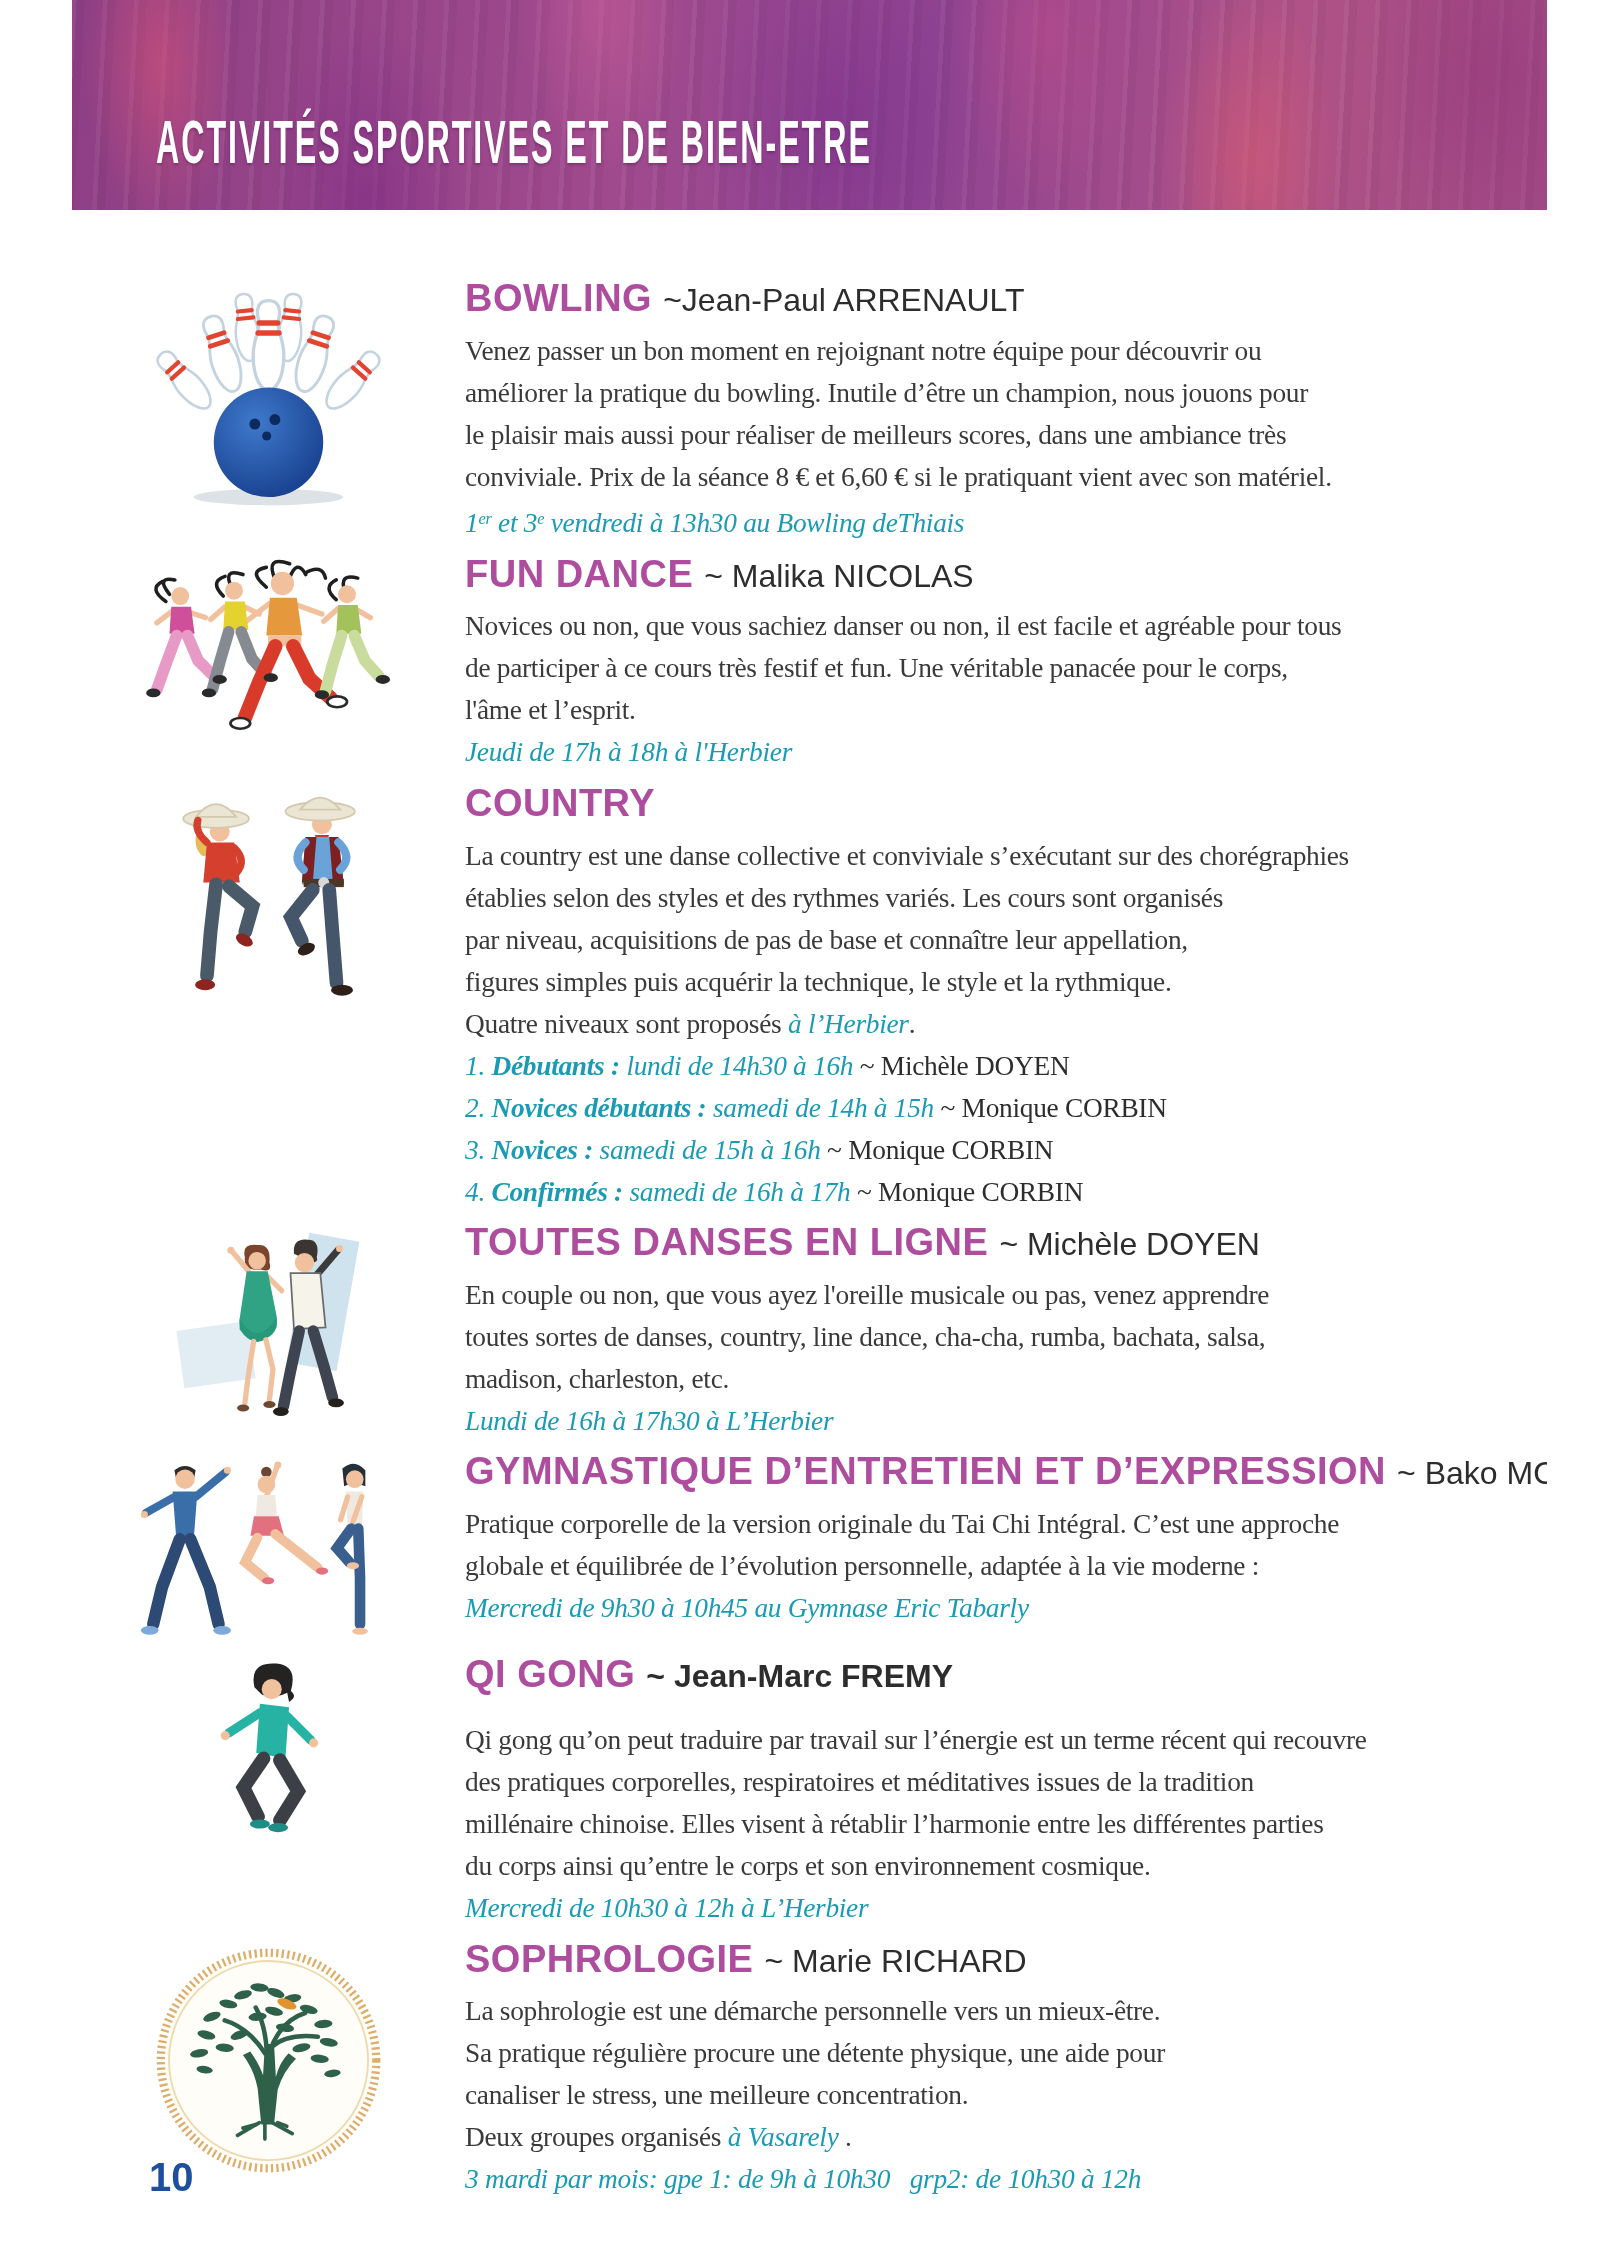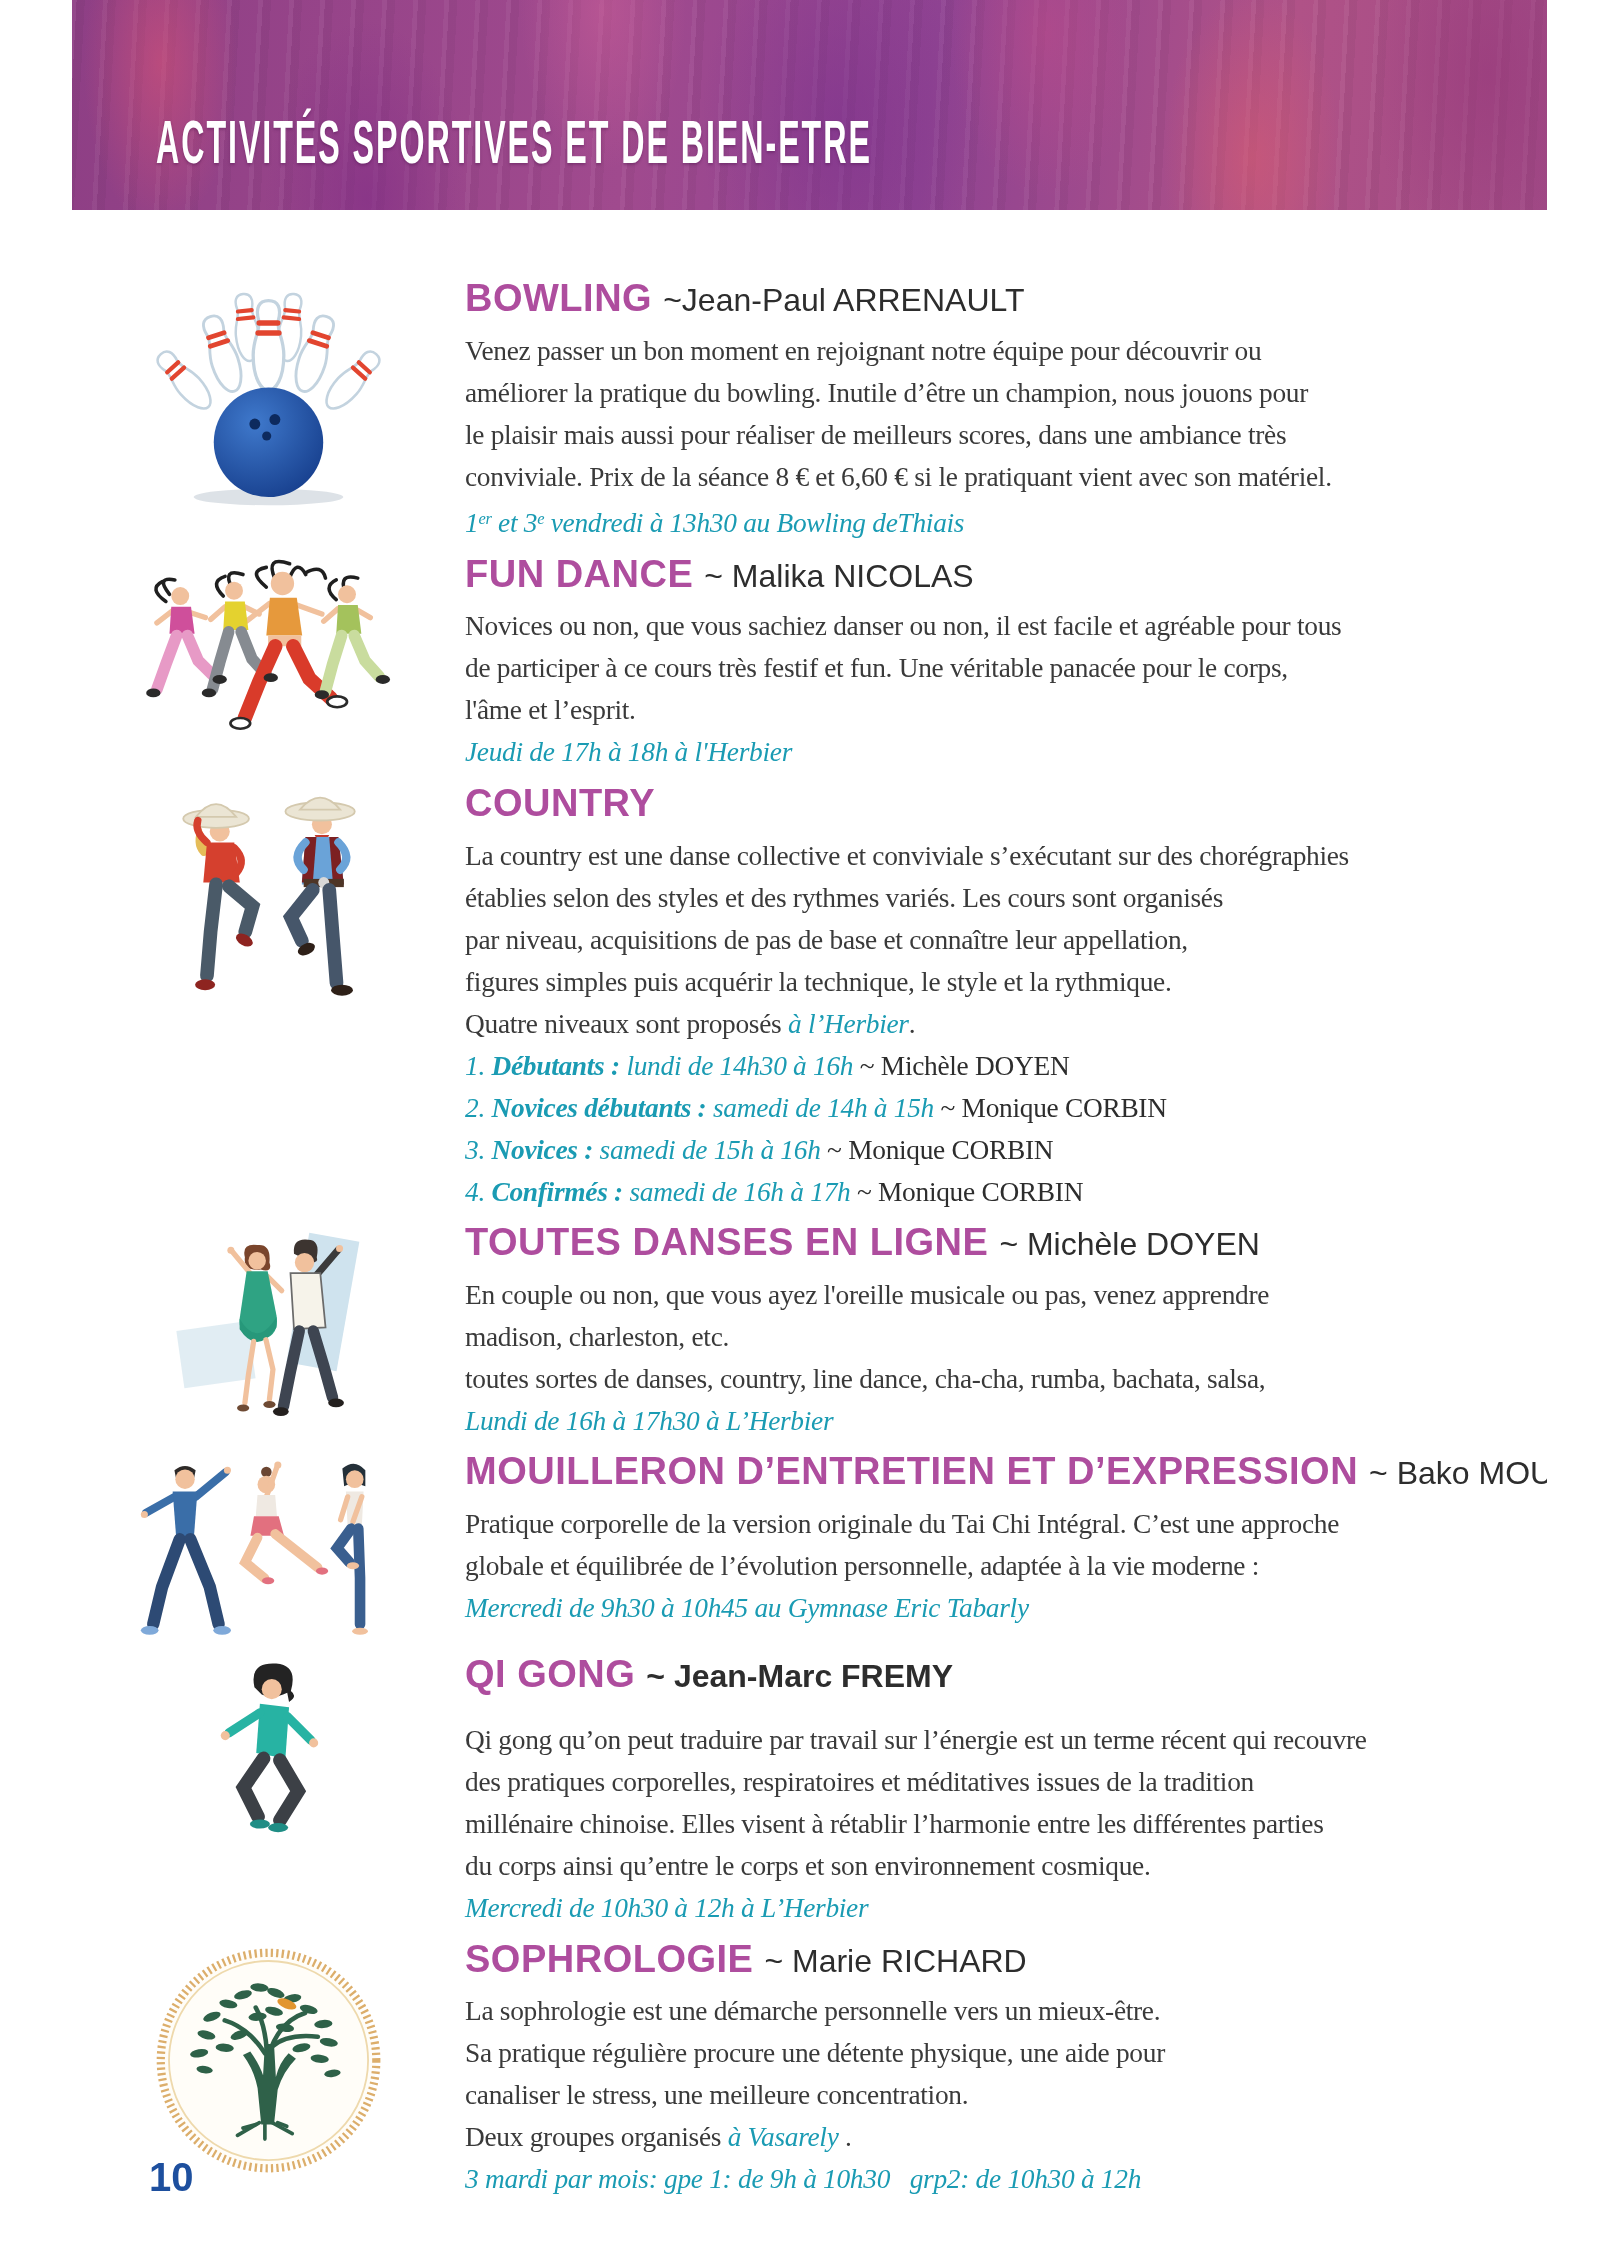--- a/index.html
+++ b/index.html
@@ -258,22 +258,22 @@
               <path d="M114,132 L122,166 L118,200"></path>
           </g>
           <ellipse cx="88" cy="210" rx="7" ry="4" fill="#6e4a33"></ellipse>
           <ellipse cx="118" cy="206" rx="7" ry="4" fill="#6e4a33"></ellipse>
         </svg>
       </div>
       <div class="text-cell">
         <h2><span class="sec-title">TOUTES DANSES EN LIGNE</span><span class="sec-instructor" data-variant="normal">~ Michèle DOYEN</span></h2>
         <div class="lines">
             <div class="line"><span class="s-body">En couple ou non, que vous ayez l'oreille musicale ou pas, venez apprendre</span></div>
+            <div class="line"><span class="s-body">toutes sortes de danses, country, line dance, cha-cha, rumba, bachata, salsa,</span></div>
             <div class="line"><span class="s-body">madison, charleston, etc.</span></div>
-            <div class="line"><span class="s-body">toutes sortes de danses, country, line dance, cha-cha, rumba, bachata, salsa,</span></div>
             <div class="line"><span class="s-sch">Lundi de 16h à 17h30 à L’Herbier</span></div>
           </div>
       </div>
     </article>
 
     <article class="section section-gym">
       <div class="icon-cell">
         <svg width="274" height="192" viewBox="0 0 310 210">
           <path d="M48,16 Q60,6 72,16 L70,26 Q60,20 50,26 Z" fill="#2e2a28"></path>
           <circle cx="60" cy="26" r="11" fill="#f1c19d"></circle>
@@ -307,21 +307,21 @@
           </g>
           <g fill="none" stroke="#3a5f8f" stroke-width="12" stroke-linecap="round">
             <path d="M248,82 L232,104 L246,120"></path>
               <path d="M256,82 L258,138 L258,190"></path>
           </g>
           <ellipse cx="258" cy="198" rx="9" ry="4" fill="#f1c19d"></ellipse>
           <ellipse cx="250" cy="124" rx="7" ry="4" fill="#f1c19d"></ellipse>
         </svg>
       </div>
       <div class="text-cell">
-        <h2><span class="sec-title">MOUILLERON D’ENTRETIEN ET D’EXPRESSION</span><span class="sec-instructor" data-variant="normal">~ Bako MOUILLERON</span></h2>
+        <h2><span class="sec-title">GYMNASTIQUE D’ENTRETIEN ET D’EXPRESSION</span><span class="sec-instructor" data-variant="normal">~ Bako MOUILLERON</span></h2>
         <div class="lines">
             <div class="line"><span class="s-body">Pratique corporelle de la version originale du Tai Chi Intégral. C’est une approche</span></div>
             <div class="line"><span class="s-body">globale et équilibrée de l’évolution personnelle, adaptée à la vie moderne :</span></div>
             <div class="line"><span class="s-sch">Mercredi de 9h30 à 10h45 au Gymnase Eric Tabarly</span></div>
           </div>
       </div>
     </article>
 
     <article class="section section-qigong">
       <div class="icon-cell">

